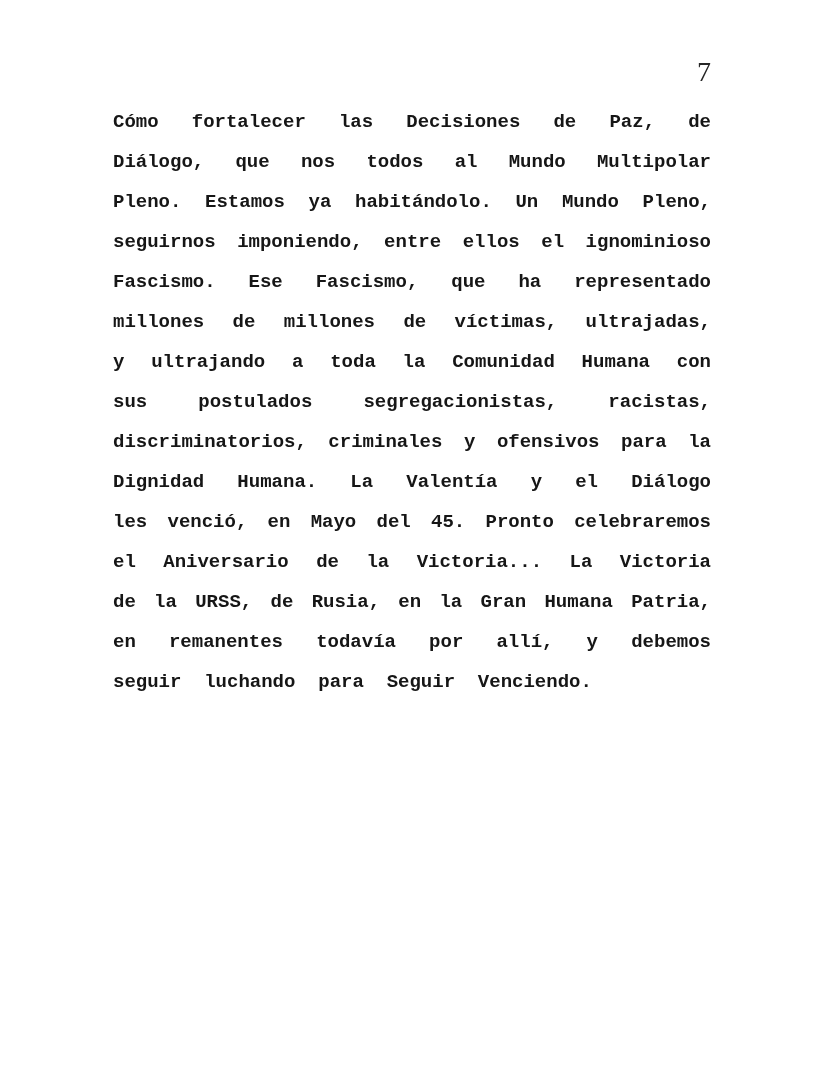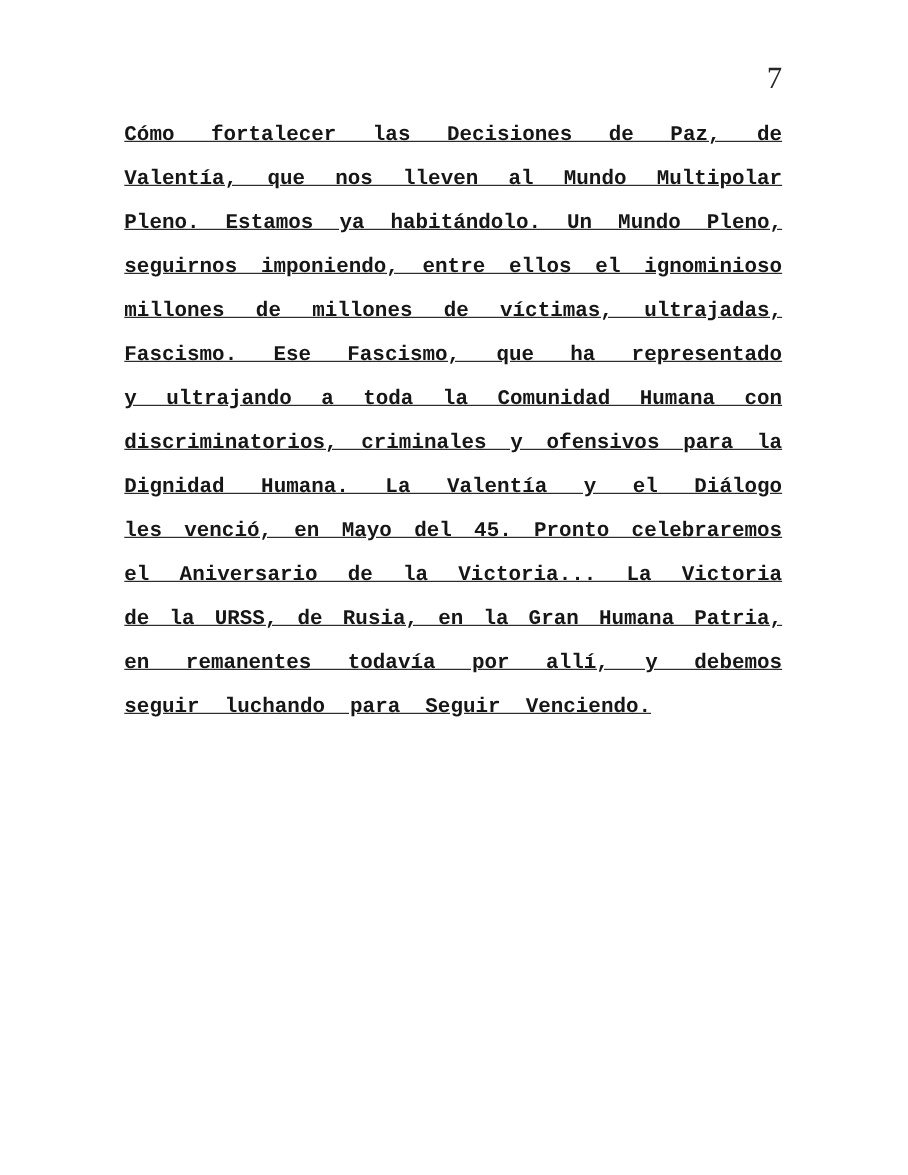--- a/index.html
+++ b/index.html
@@ -26,21 +26,20 @@
   }
   .text-block {
     position: absolute;
     left: 113px;
     top: 102px;
     width: 598px;
     font-family: "Liberation Mono", "DejaVu Sans Mono", monospace;
     font-weight: 700;
     font-size: 19px;
     color: #161616;
-    text-decoration: underline;
   }
   .line {
     height: 40px;
     line-height: 40px;
     text-align: justify;
     text-align-last: justify;
     white-space: nowrap;
   }
   .line.last {
     text-align: center;
@@ -48,26 +47,27 @@
     word-spacing: 0.6em; 
   }
 </style>
 </head>
 <body>
 
 <div class="page">
   <div class="page-number">7</div>
   <div class="text-block">
       <div class="line">Cómo fortalecer las Decisiones de Paz, de</div>
-      <div class="line">Valentía, que nos lleven al Mundo Multipolar</div>
+      <div class="line">Diálogo, que nos todos al Mundo Multipolar</div>
       <div class="line">Pleno. Estamos ya habitándolo. Un Mundo Pleno,</div>
       <div class="line">seguirnos imponiendo, entre ellos el ignominioso</div>
+      <div class="line">Fascismo. Ese Fascismo, que ha representado</div>
       <div class="line">millones de millones de víctimas, ultrajadas,</div>
-      <div class="line">Fascismo. Ese Fascismo, que ha representado</div>
       <div class="line">y ultrajando a toda la Comunidad Humana con</div>
+      <div class="line">sus postulados segregacionistas, racistas,</div>
       <div class="line">discriminatorios, criminales y ofensivos para la</div>
       <div class="line">Dignidad Humana. La Valentía y el Diálogo</div>
       <div class="line">les venció, en Mayo del 45. Pronto celebraremos</div>
       <div class="line">el Aniversario de la Victoria... La Victoria</div>
       <div class="line">de la URSS, de Rusia, en la Gran Humana Patria,</div>
       <div class="line">en remanentes todavía por allí, y debemos</div>
       <div class="line last">seguir luchando para Seguir Venciendo.</div>
     </div>
 </div>
 

